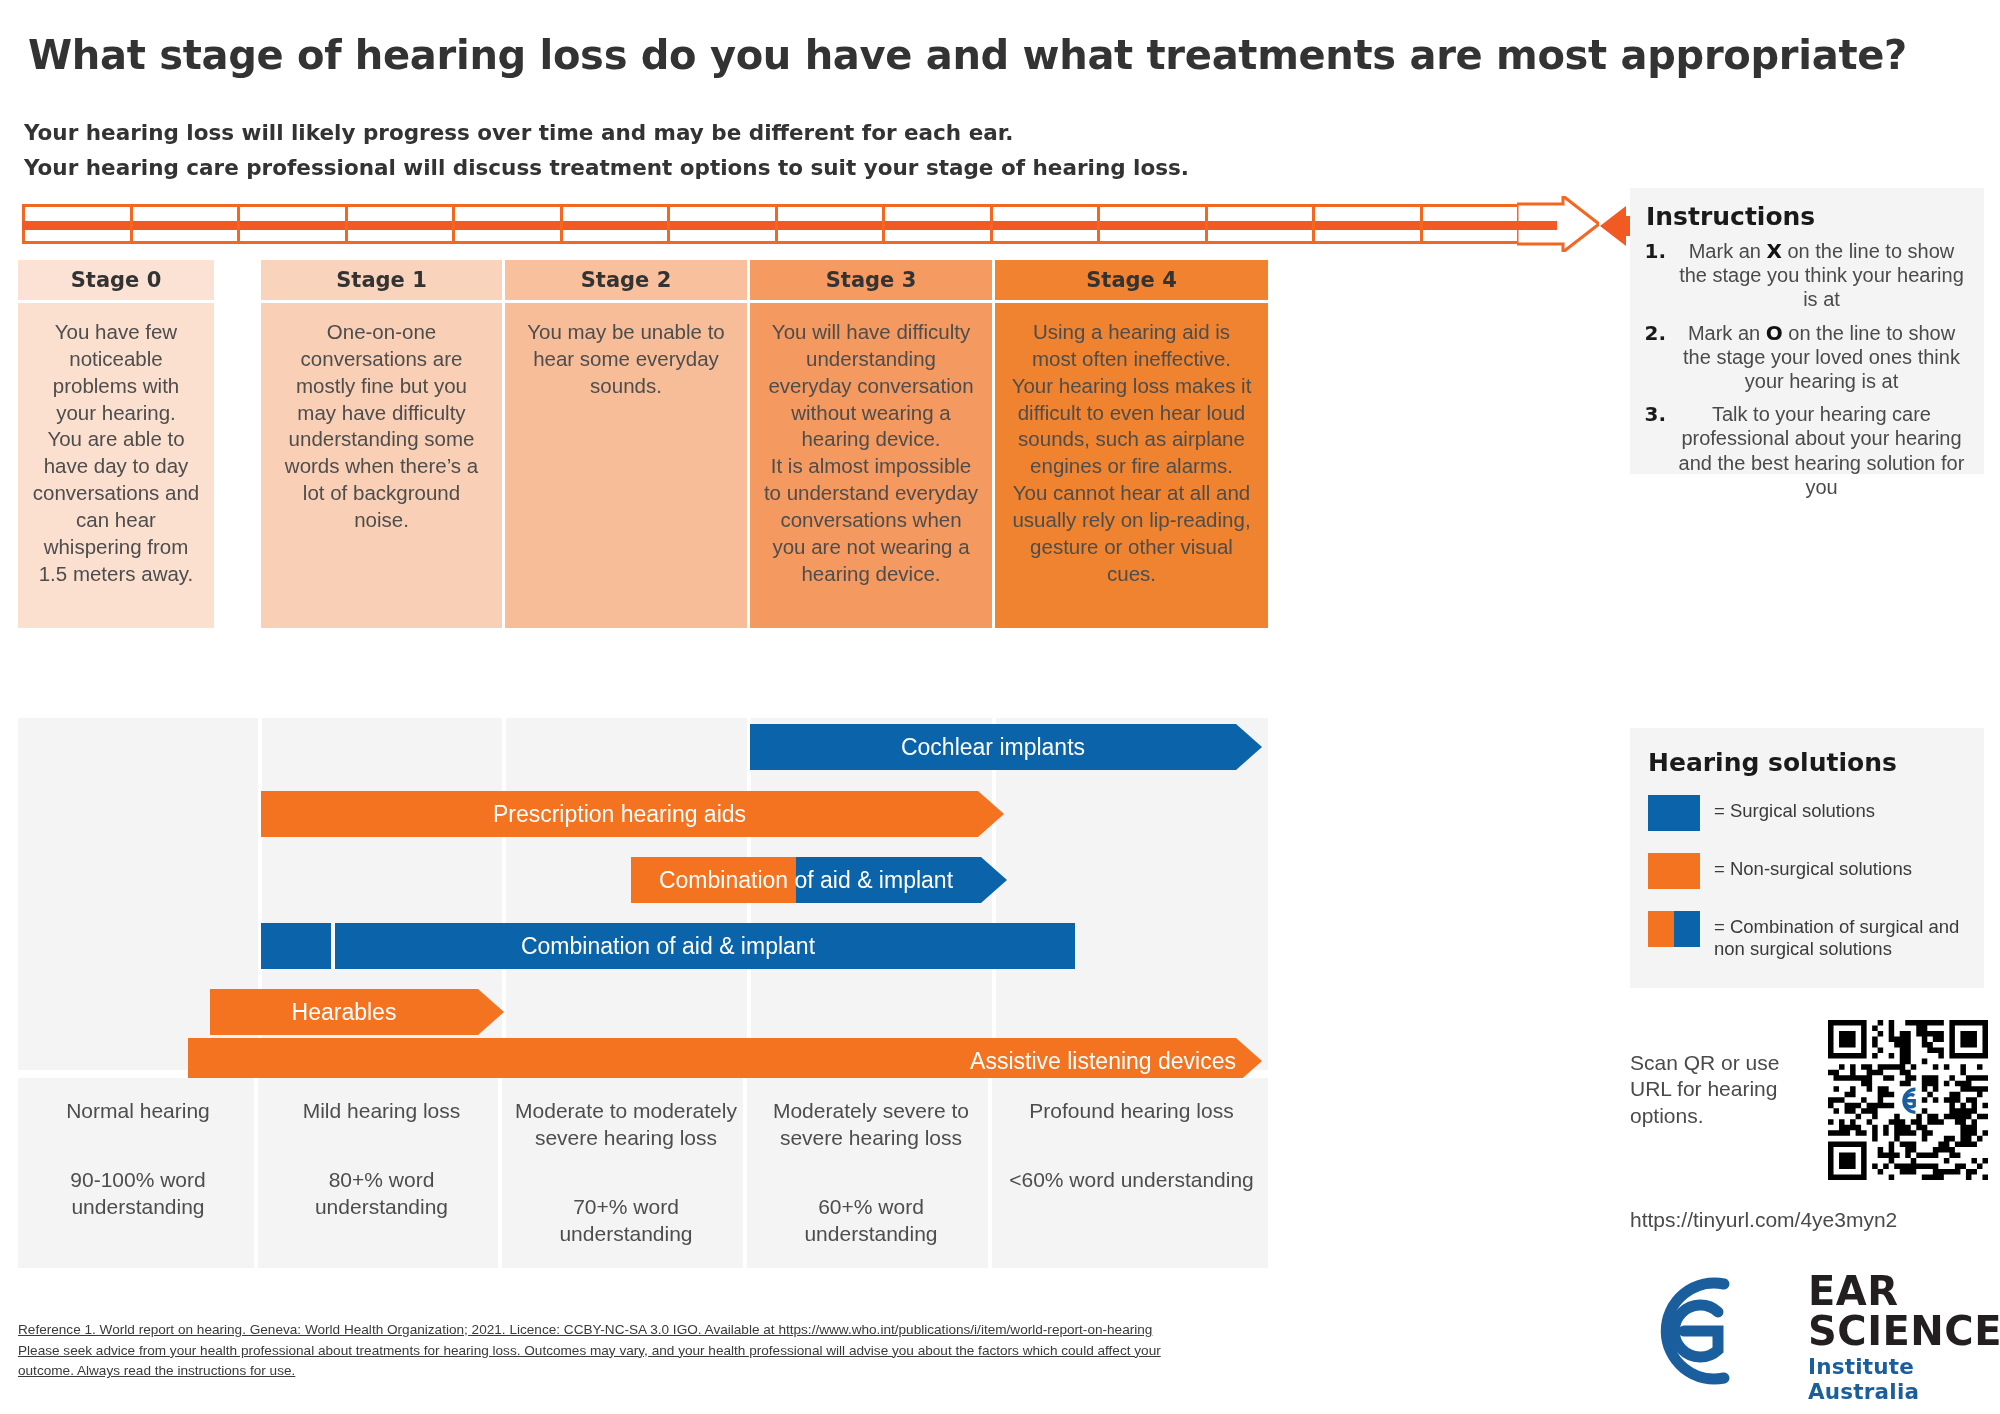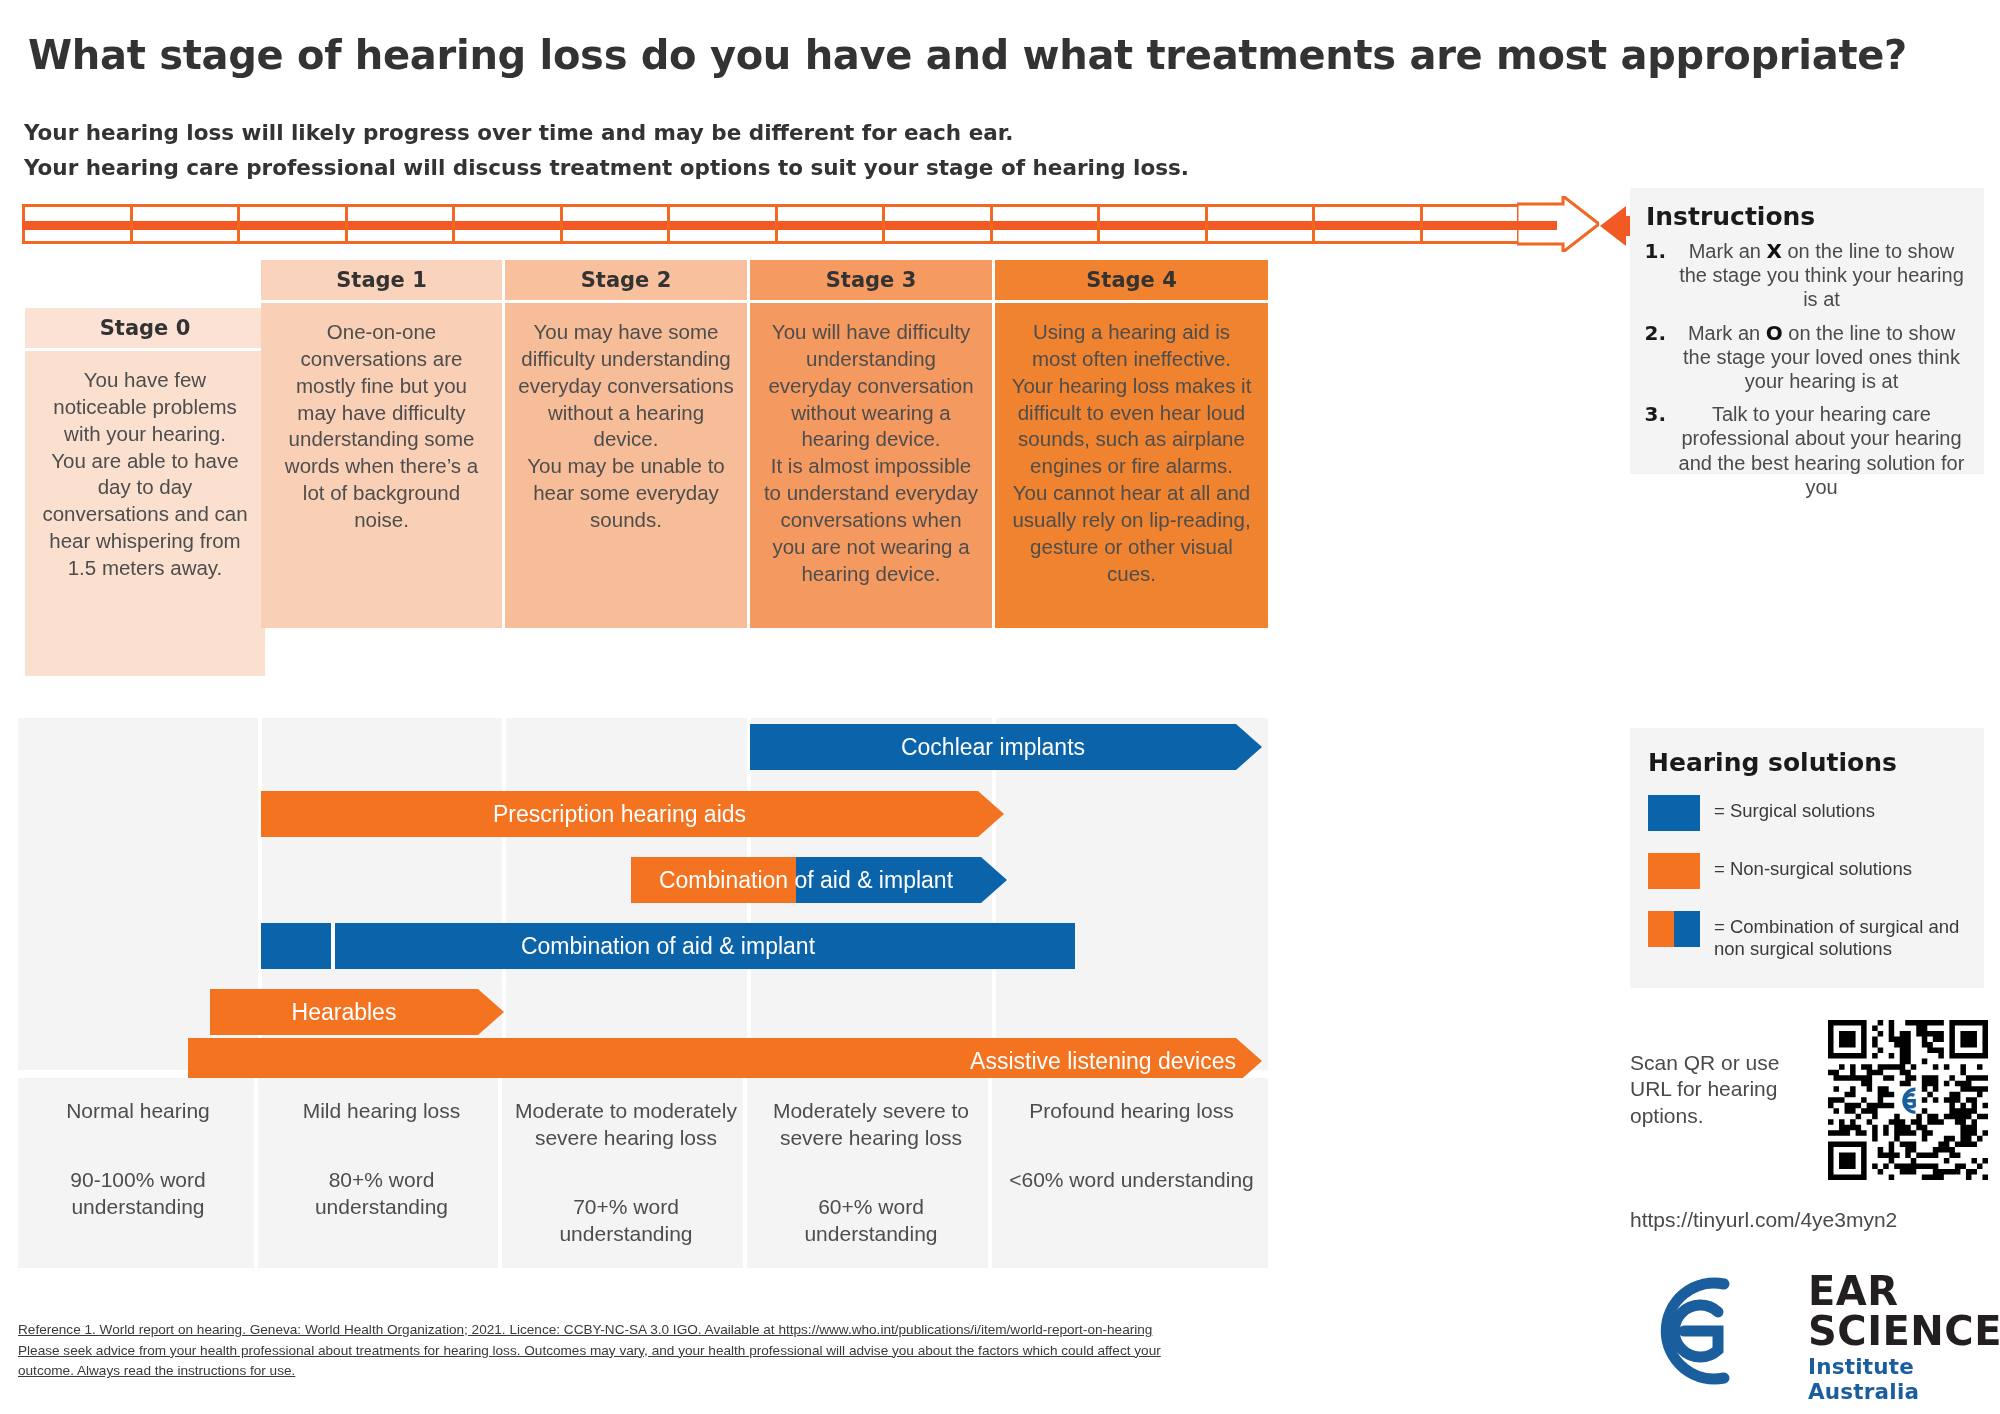--- a/index.html
+++ b/index.html
@@ -136,37 +136,36 @@
         <div class="tl-tick" style="left: 1290px;"></div>
         <div class="tl-tick" style="left: 1398px;"></div>
       </div>
     <svg class="tl-head" viewBox="0 0 82 56">
       <path d="M0 8 L46 8 L46 0 L82 28 L46 56 L46 48 L0 48 Z" fill="#ffffff" stroke="#f26722" stroke-width="3"></path>
       <rect x="0" y="25" width="40" height="9" fill="#f15a22"></rect>
     </svg>
   </div>
 
   <div class="grid" id="stage-grid">
-      <div class="col" style="left: 7px; --w: 240px; width: 240px; margin-top: 48px;">
+      <div class="col" style="left: 0px; --w: 240px; width: 196px;">
         <div class="hdr" style="background: rgb(251, 226, 212);">Stage 0</div>
         <div class="body" style="background: rgb(251, 223, 207);">
           <div>You have few noticeable problems with your hearing.</div>
           <div>You are able to have day to day conversations and can hear whispering from 1.5 meters away.</div>
         </div>
       </div>
       <div class="col" style="left: 243px; --w: 241px; width: 241px;">
         <div class="hdr" style="background: rgb(249, 211, 187);">Stage 1</div>
         <div class="body" style="background: rgb(249, 208, 182);">
           <div>One-on-one conversations are mostly fine but you may have difficulty understanding some words when there’s a lot of background noise.</div>
         </div>
       </div>
       <div class="col" style="left: 487px; --w: 242px; width: 242px;">
         <div class="hdr" style="background: rgb(248, 192, 156);">Stage 2</div>
         <div class="body" style="background: rgb(247, 189, 152);">
-          <div>You may have some difficulty understanding everyday conversations without a hearing device.</div>
           <div>You may be unable to hear some everyday sounds.</div>
         </div>
       </div>
       <div class="col" style="left: 732px; --w: 242px; width: 242px;">
         <div class="hdr" style="background: rgb(245, 154, 96);">Stage 3</div>
         <div class="body" style="background: rgb(244, 153, 95);">
           <div>You will have difficulty understanding everyday conversation without wearing a hearing device.</div>
           <div>It is almost impossible to understand everyday conversations when you are not wearing a hearing device.</div>
         </div>
       </div>

